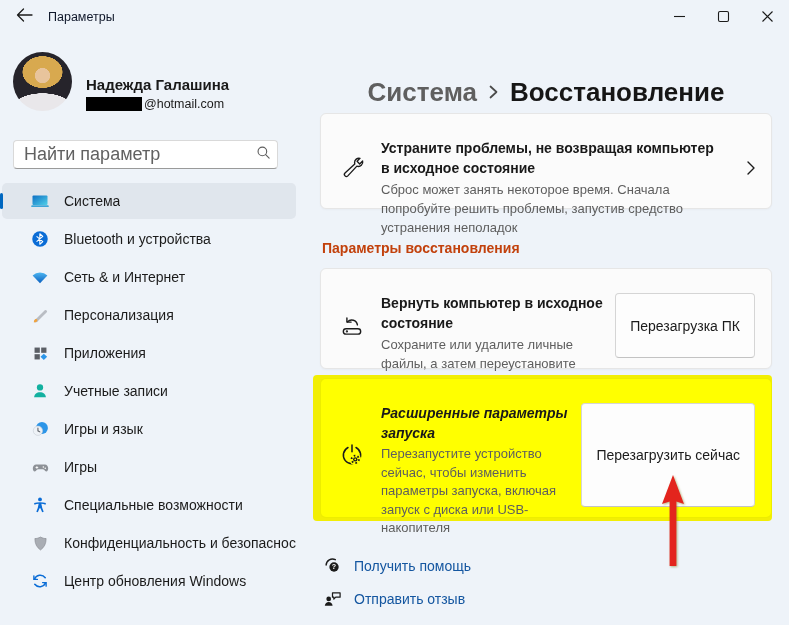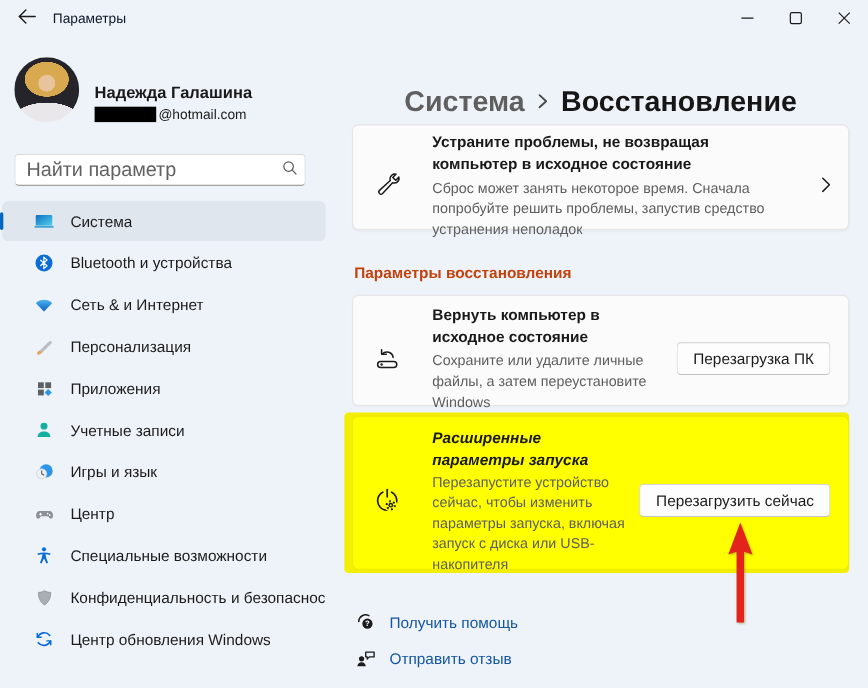--- a/index.html
+++ b/index.html
@@ -64,23 +64,22 @@
     position:absolute; left:320px; top:74px; width:452px; height:36px;
     display:flex; align-items:center; justify-content:center; gap:12px;
   }
   .bc-parent { font-size:26px; font-weight:600; color:#5f5f5f; cursor:pointer; }
   .bc-sep { color:#4a4a4a; display:flex; align-items:center; }
   .bc-current { font-size:26px; font-weight:600; color:#161616; }
 
   .card {
     position:absolute; left:320px; width:452px; background:#fbfbfb;
     border:1px solid #e6e6e6; border-radius:6px;
-    display:flex; align-items:center; padding:24px 16px 10px 18px;
+    display:flex; padding:24px 16px 10px 18px;
     box-shadow:0 1px 2px rgba(0,0,0,0.03);
-    gap:12px;
   }
   .card-ico { width:26px; flex:0 0 26px; display:flex; align-items:center; justify-content:center; margin-right:16px; }
   .card-text { flex:1; }
   .card-title { font-size:14px; font-weight:600; line-height:20px; color:#191919; }
   .card-sub { font-size:13px; line-height:19px; color:#5e5e5e; margin-top:2px; }
 
   #card-troubleshoot { top:113px; height:96px; cursor:pointer; }
   #card-troubleshoot .card-title { max-width:345px; }
   #card-troubleshoot .card-sub { max-width:360px; }
 
@@ -267,21 +266,21 @@
     <div class="nav-item">
 
       <span class="nav-ico">
         <svg width="19" height="19" viewBox="0 0 20 20">
             <path d="M5.5 6.8h9c2.3 0 3.6 1.9 3.6 4.1 0 1.9-.8 3.3-2 3.3-.9 0-1.5-.6-2-1.5-.4-.7-1-.9-1.7-.9H7.6c-.7 0-1.3.2-1.7.9-.5.9-1.1 1.5-2 1.5-1.2 0-2-1.4-2-3.3 0-2.2 1.3-4.1 3.6-4.1Z" fill="#8d9197"></path>
             <path d="M6.2 8.6v2.8M4.8 10h2.8" stroke="#fff" stroke-width="0.9"></path>
             <circle cx="13" cy="9.4" r=".8" fill="#fff"></circle>
             <circle cx="15" cy="10.8" r=".8" fill="#fff"></circle>
           </svg>
       </span>
-      <span class="nav-label">Центр</span>
+      <span class="nav-label">Игры</span>
     </div>
 
     <div class="nav-item">
 
       <span class="nav-ico">
         <svg width="18" height="18" viewBox="0 0 20 20" fill="#0a6cd6">
             <circle cx="10" cy="3.8" r="2.1"></circle>
             <path d="M10 6.9c-2.3 0-4.6.4-6.6 1l.5 1.7c1.6-.5 3.2-.8 4.6-.9l-1 4.7-1.6 4 1.7.7 1.9-4.4h1l1.9 4.4 1.7-.7-1.6-4-1-4.7c1.4.1 3 .4 4.6.9l.5-1.7c-2-.6-4.3-1-6.6-1Z"></path>
           </svg>
       </span>

